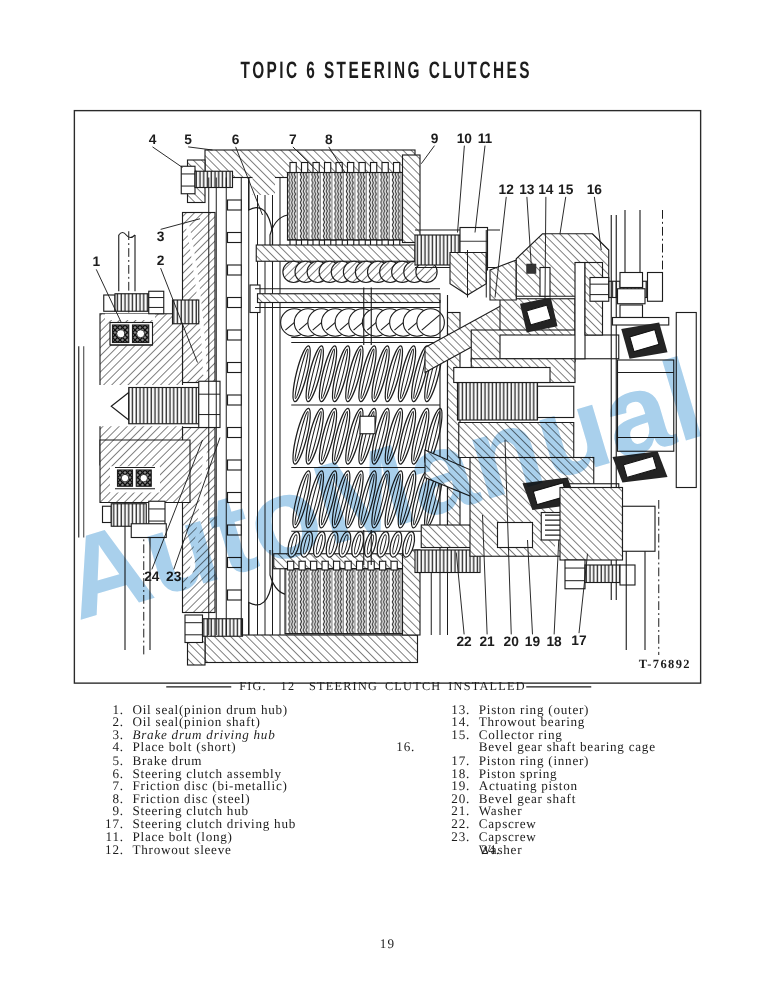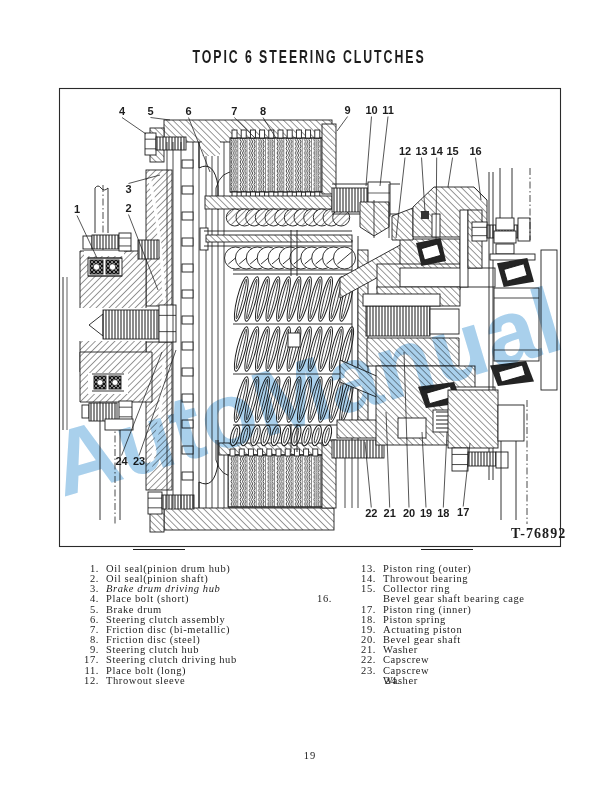--- a/index.html
+++ b/index.html
@@ -1,20 +1,20 @@
 <!DOCTYPE html>
 <html><head><meta charset="utf-8"><style>
   html,body{margin:0;padding:0;background:#ffffff;width:612px;height:792px;overflow:hidden;}
   .pg{position:relative;width:612px;height:792px;font-family:"Liberation Serif",serif;color:#1d1d1d;}
   .hdr{position:absolute;left:0;top:45.5px;width:612px;text-align:center;font-family:"Liberation Sans",sans-serif;
        font-weight:bold;font-size:19px;letter-spacing:3.0px;transform:scaleX(0.648) translateX(3px);transform-origin:309px 0;white-space:nowrap;}
   .cap{position:absolute;top:543.5px;left:0;width:612px;text-align:center;font-size:9.8px;letter-spacing:1.0px;word-spacing:2px;}
   .dashL{position:absolute;top:549px;left:133px;width:52px;border-top:1.1px solid #1d1d1d;}
   .dashR{position:absolute;top:549px;left:421px;width:52px;border-top:1.1px solid #1d1d1d;}
-  .tnum{position:absolute;left:511px;top:526px;font-family:"Liberation Serif",serif;font-weight:bold;font-size:14px;letter-spacing:1.1px;}
+  .tnum{position:absolute;left:511px;top:526px;font-family:"Liberation Serif",serif;font-weight:bold;font-size:10px;letter-spacing:1.1px;}
   .lst{position:absolute;left:0;top:0;width:612px;font-size:10.5px;letter-spacing:0.6px;}
   .pgnum{position:absolute;top:750px;left:4px;width:612px;text-align:center;font-size:10.5px;letter-spacing:1px;}
   .wm{position:absolute;left:65px;top:413px;font-family:"Liberation Sans",sans-serif;font-weight:bold;font-size:92px;
       color:#a9d0ec;transform:rotate(-16.5deg);transform-origin:0px 92px;mix-blend-mode:multiply;white-space:nowrap;}
 </style></head>
 <body>
 <div class="pg">
   <div class="hdr">TOPIC 6 STEERING CLUTCHES</div>
   <svg style="position:absolute;left:0;top:0" width="612" height="792" viewBox="0 0 612 792">
   <defs>
@@ -423,20 +423,21 @@
 <text x="389.7" y="517" font-family="&quot;Liberation Sans&quot;,sans-serif" font-size="11" font-weight="bold" text-anchor="middle" letter-spacing="0" fill="#1d1d1d">21</text>
 <line x1="371.3" y1="507.5" x2="365" y2="442" stroke="#1d1d1d" stroke-width="0.75"></line>
 <text x="371.3" y="517" font-family="&quot;Liberation Sans&quot;,sans-serif" font-size="11" font-weight="bold" text-anchor="middle" letter-spacing="0" fill="#1d1d1d">22</text>
 <line x1="139" y1="455.5" x2="176" y2="350" stroke="#1d1d1d" stroke-width="0.75"></line>
 <text x="139" y="465" font-family="&quot;Liberation Sans&quot;,sans-serif" font-size="11" font-weight="bold" text-anchor="middle" letter-spacing="0" fill="#1d1d1d">23</text>
 <line x1="121.5" y1="455.5" x2="162" y2="352" stroke="#1d1d1d" stroke-width="0.75"></line>
 <text x="121.5" y="465" font-family="&quot;Liberation Sans&quot;,sans-serif" font-size="11" font-weight="bold" text-anchor="middle" letter-spacing="0" fill="#1d1d1d">24</text>
   </svg>
   <div class="dashL"></div>
     <div class="dashR"></div>
+  <div class="cap">FIG.&nbsp; 12&nbsp; STEERING CLUTCH INSTALLED</div>
   <div class="tnum">T-76892</div>
   <div class="lst">
       <div style="position:absolute;left:0;top:562.9px;width:612px;height:10.17px;">
         <span style="position:absolute;right:513px;">1.</span>
         <span style="position:absolute;left:106px;">Oil seal(pinion drum hub)</span>
       </div>
 <div style="position:absolute;left:0;top:573.1px;width:612px;height:10.17px;">
         <span style="position:absolute;right:513px;">2.</span>
         <span style="position:absolute;left:106px;">Oil seal(pinion shaft)</span>
       </div>

